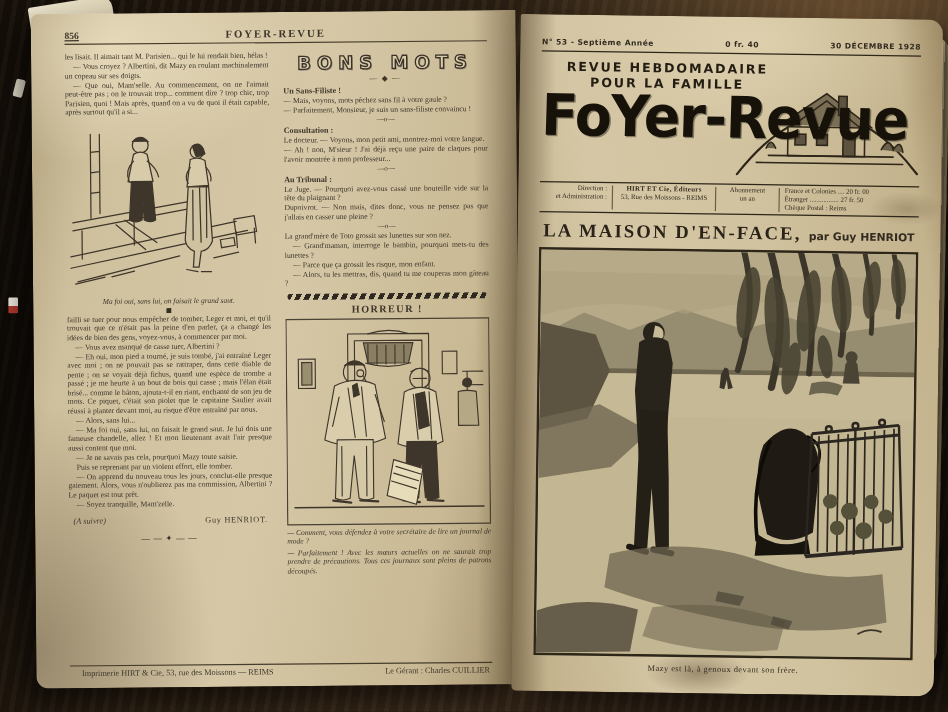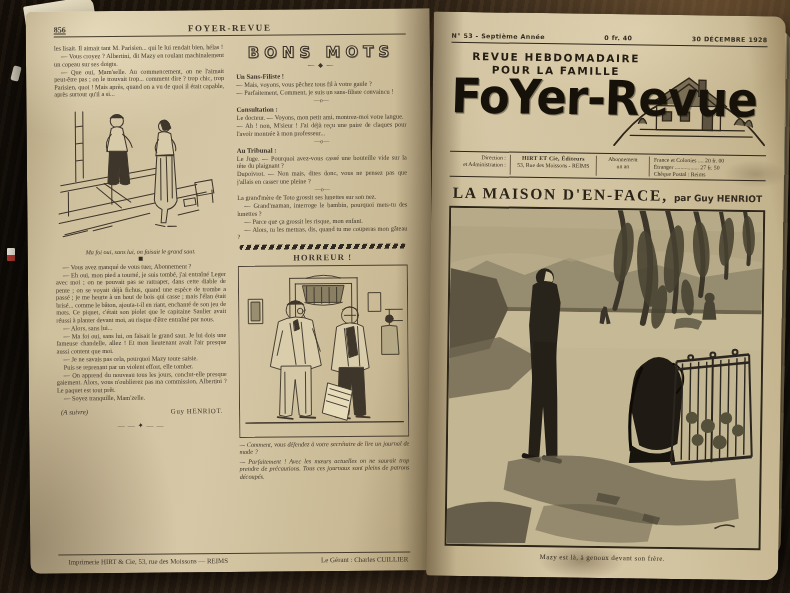--- a/index.html
+++ b/index.html
@@ -133,21 +133,22 @@
               <path d="M112 60 l0 44 M118 58 l1 48 M124 58 l0 44"></path>
               <path d="M106 130 l10 2 M119 132 l9 0"></path>
               <path d="M148 86 l18 -3 2 14 -18 3 z M150 97 l1 14 M166 94 l1 13"></path>
               <path d="M136 104 l12 -2 1 7 -12 2 z"></path>
               <path d="M8 142 l26 -6 M40 136 l20 -5 M130 120 l22 -5"></path>
             </g>
           </svg>
           <div class="caption">Ma foi oui, sans lui, on faisait le grand saut.</div>
           <div class="sqr"></div>
 
-          <p class="t ind">— Vous avez manqué de vous tuer, Abonnement ?</p>
+          <p class="t">failli se tuer pour nous empêcher de tomber, Leger et moi, et qu'il trouvait que ce n'était pas la peine d'en parler, ça a changé les idées de bien des gens, voyez-vous, à commencer par moi.</p>
+          <p class="t ind">— Vous avez manqué de casse tuer, Albertini ?</p>
           <p class="t ind">— Eh oui, mon pied a tourné, je suis tombé, j'ai entraîné Leger avec moi ; on ne pouvait pas se rattraper, dans cette diable de pente ; on se voyait déjà fichus, quand une espèce de trombe a passé ; je me heurte à un bout de bois qui casse ; mais l'élan était brisé... comme le bâton, ajouta-t-il en riant, enchanté de son jeu de mots. Ce piquet, c'était son piolet que le capitaine Saulier avait réussi à planter devant moi, au risque d'être entraîné par nous.</p>
           <p class="t ind">— Alors, sans lui...</p>
           <p class="t ind">— Ma foi oui, sans lui, on faisait le grand saut. Je lui dois une fameuse chandelle, allez ! Et mon lieutenant avait l'air presque aussi content que moi.</p>
           <p class="t ind">— Je ne savais pas cela, pourquoi Mazy toute saisie.</p>
           <p class="t ind">Puis se reprenant par un violent effort, elle tomber.</p>
           <p class="t ind">— On apprend du nouveau tous les jours, conclut-elle presque gaiement. Alors, vous n'oublierez pas ma commission, Albertini ? Le paquet est tout prêt.</p>
           <p class="t ind">— Soyez tranquille, Mam'zelle.</p>
 
           <div class="suite-row">
             <span class="suite">(A suivre)</span>
@@ -155,22 +156,22 @@
           </div>
           <div class="flourish">——✦——</div>
         </div>
 
         <div class="col">
           <h3 class="bm-title">BONS MOTS</h3>
           <div class="bm-div">— ◆ —</div>
 
           <div class="bm-sec">
             <h4>Un Sans-Filiste !</h4>
-            <p class="t">— Mais, voyons, vous pêchez tous fil à votre gaule ?</p>
-            <p class="t">— Parfaitement, Comment, je suis un sans-filiste convaincu !</p>
+            <p class="t">— Mais, voyons, mots pêchez sans fil à votre gaule ?</p>
+            <p class="t">— Parfaitement, Monsieur, je suis un sans-filiste convaincu !</p>
           </div>
           <div class="bm-sep">—o—</div>
 
           <div class="bm-sec">
             <h4>Consultation :</h4>
             <p class="t">Le docteur. — Voyons, mon petit ami, montrez-moi votre langue.</p>
             <p class="t">— Ah ! non, M'sieur ! J'ai déjà reçu une paire de claques pour l'avoir montrée à mon professeur...</p>
           </div>
           <div class="bm-sep">—o—</div>
 

